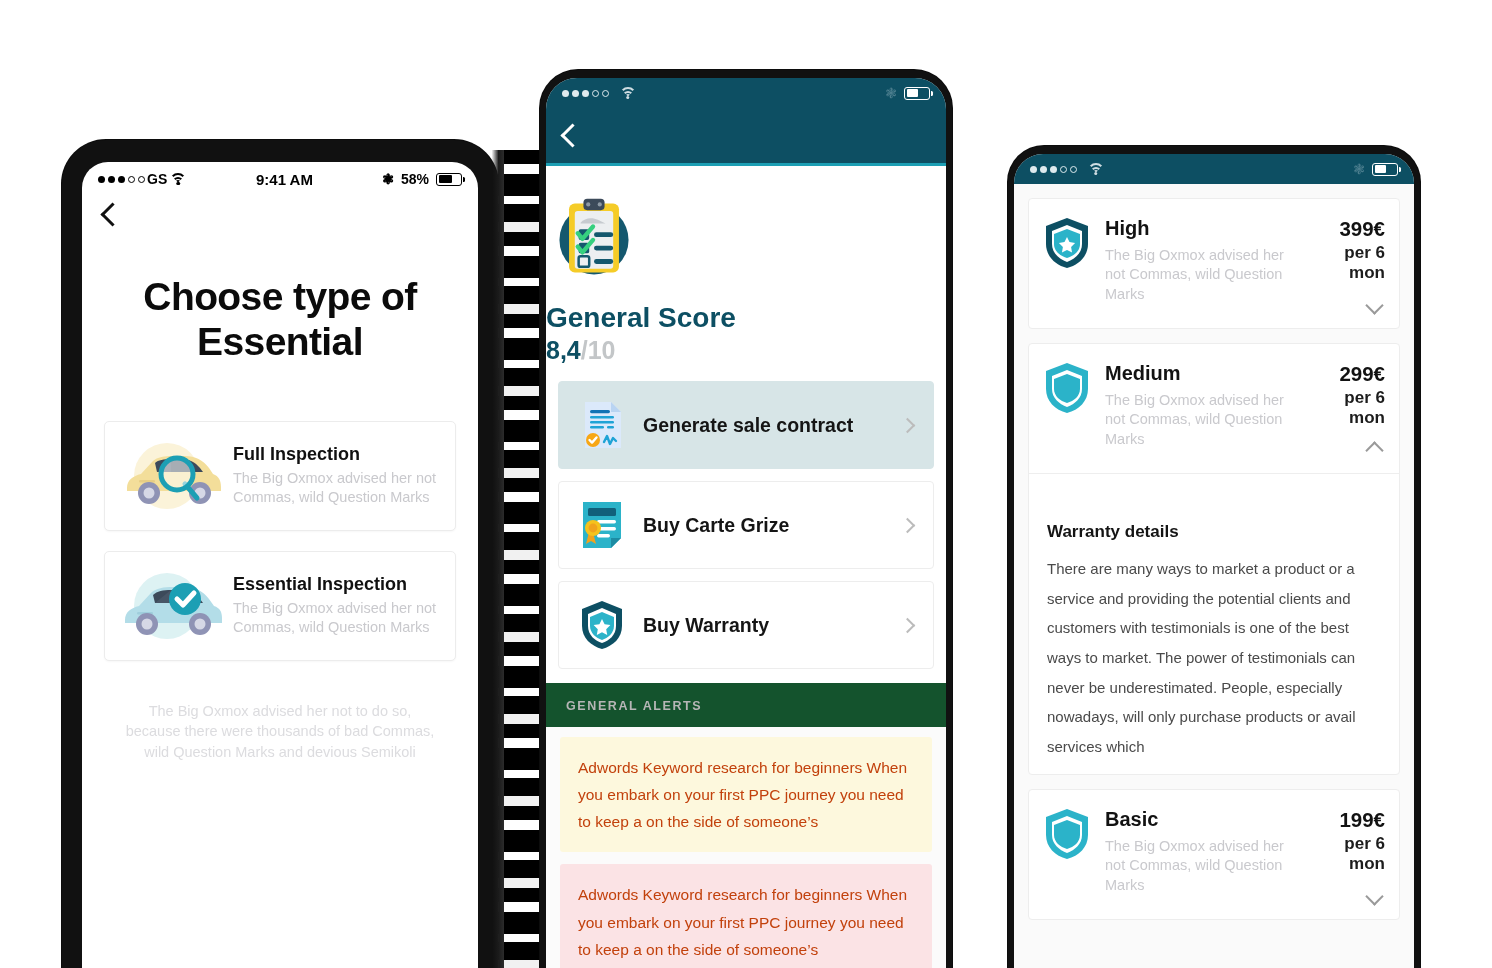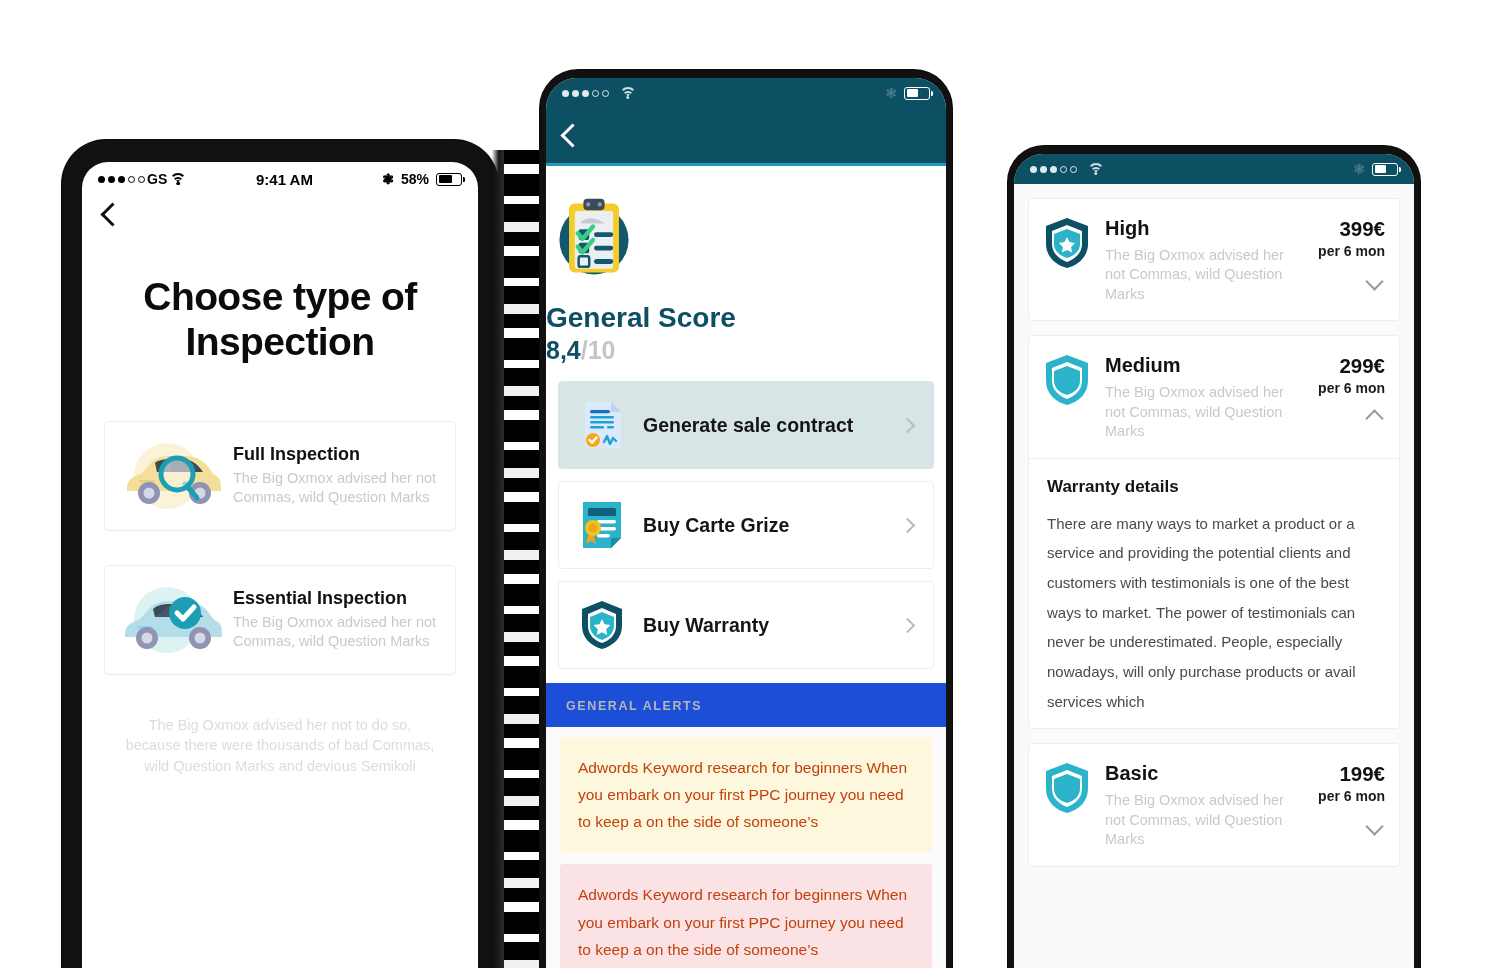--- a/index.html
+++ b/index.html
@@ -60,21 +60,21 @@
     transform: rotate(45deg); display: block;
   }
   .chev-back.w { border-color: #fff; }
 
   #screen-left h1 {
     margin: 52px 30px 0; text-align: center;
     font-size: 39px; line-height: 1.15; font-weight: 700; color: #0b0b0b;
     letter-spacing: -0.6px;
   }
 
-  .insp-list { margin: 56px 22px 0; display: flex; flex-direction: column; gap: 34px; }
+  .insp-list { margin: 56px 22px 0; display: flex; flex-direction: column; gap: 20px; }
   .insp-card {
     background: #fff; border: 1px solid #ececec; border-radius: 5px;
     display: flex; align-items: center; padding: 14px 16px 14px 10px;
     box-shadow: 0 1px 2px rgba(0,0,0,.035);
   }
   .insp-art { width: 112px; height: 80px; flex: none; position: relative; }
   .insp-txt { flex: 1; padding-left: 6px; }
   .insp-title { font-size: 18px; font-weight: 700; color: #111; margin-bottom: 4px; }
   .insp-sub { font-size: 14.5px; line-height: 1.32; color: #c9c9cd; }
 
@@ -152,21 +152,21 @@
   }
   .act-row.hl { background: #d7e5e7; border-color: #d7e5e7; }
   .act-ico { width: 54px; height: 54px; flex: none; position: relative; }
   .act-label { flex: 1; font-size: 19.5px; font-weight: 700; color: #151515; }
   .chev-r {
     width: 11px; height: 11px; border-top: 2.6px solid #bcbcbc;
     border-right: 2.6px solid #bcbcbc; transform: rotate(45deg); flex: none; margin-right: 4px;
   }
 
   .alerts-head {
-    background: #1d4ed8; padding: 16px 20px 14px;
+    background: #14532d; padding: 16px 20px 14px;
     font-size: 12.5px; letter-spacing: 1.6px; color: #b6b6b6; font-weight: 600;
   }
   .alerts-body { background: #fbfbfb; padding: 10px 14px 0; display: flex; flex-direction: column; gap: 12px; }
   .alert {
     padding: 17px 18px; border-radius: 3px;
     font-size: 15.5px; line-height: 1.75; color: #c2410c;
   }
   .alert.yellow { background: #fdf8dd; }
   .alert.pink   { background: #fbe3e5; }
 
@@ -188,30 +188,30 @@
 
   .warr-list { padding: 14px 14px 0; display: flex; flex-direction: column; gap: 14px; }
   .warr-card { background: #fff; border: 1px solid #ededed; border-radius: 4px; }
   .warr-main { display: flex; align-items: flex-start; padding: 16px 14px 16px 12px; gap: 12px; }
   .shield-ico { width: 52px; height: 56px; flex: none; }
   .warr-mid { flex: 1; padding-top: 2px; }
   .warr-name { font-size: 20px; font-weight: 700; color: #121212; margin-bottom: 6px; }
   .warr-sub { font-size: 14.5px; line-height: 1.34; color: #c9c9cd; }
   .warr-right { width: 80px; flex: none; text-align: right; padding-top: 2px; }
   .warr-price { font-size: 20.5px; font-weight: 700; color: #121212; }
-  .warr-per { font-size: 14px; font-weight: 700; color: #1c1c1c; margin-top: 2px; }
+  .warr-per { font-size: 17px; font-weight: 700; color: #1c1c1c; margin-top: 2px; }
   .chev-tog {
     width: 13px; height: 13px; margin: 16px 4px 0 auto;
     border-left: 2.4px solid #9a9a9a; border-bottom: 2.4px solid #9a9a9a;
   }
   .chev-tog.down { transform: rotate(-45deg); }
   .chev-tog.up   { transform: rotate(135deg); }
 
   .warr-detail { border-top: 1px solid #eee; padding: 18px 18px 12px; }
-  .wd-title { font-size: 17px; font-weight: 700; color: #141414; margin-bottom: 12px; }
+  .wd-title { font-size: 17px; font-weight: 700; color: #141414; margin-bottom: 12px; margin-top: 30px; }
   .wd-text { font-size: 15px; line-height: 1.98; color: #4a4a4a; }
   .cta {
     display: block; width: 100%; border: 0; cursor: pointer;
     background: #2fb2c3; color: #fff; font-family: inherit;
     font-size: 18px; font-weight: 700; letter-spacing: 1.6px;
     padding: 19px 0; border-radius: 2px; margin-top: 22px; text-align: center;
   }
 </style>
 </head>
 <body>
@@ -244,21 +244,21 @@
           <span class="batt">
               <span style="width:13px"></span>
             </span>
         </div>
       </div>
 
       <div class="navback">
         <span class="chev-back"></span>
       </div>
 
-      <h1>Choose type of Inspection</h1>
+      <h1>Choose type of Essential</h1>
 
       <div class="insp-list">
 
         <div class="insp-card">
           <div class="insp-art">
             <svg viewBox="0 0 112 80" width="112" height="80">
               <circle cx="52" cy="40" r="33" fill="#fbf3d9"></circle>
               <path d="M12 52 C12 44 18 40 26 38 L38 25 C42 21 50 20 58 20 L70 20 C80 20 88 24 94 32 L98 38 C104 40 106 45 106 51 L106 55 L12 55 Z" fill="#f3de9a"></path>
               <path d="M40 27 C43 24 49 23 56 23 L66 23 C74 23 80 26 85 32 L88 36 L42 36 Z" fill="#3c4a5a"></path>
               <path d="M56 23 L56 36 L42 36 Z" fill="#4e5d6e" opacity=".6"></path>

